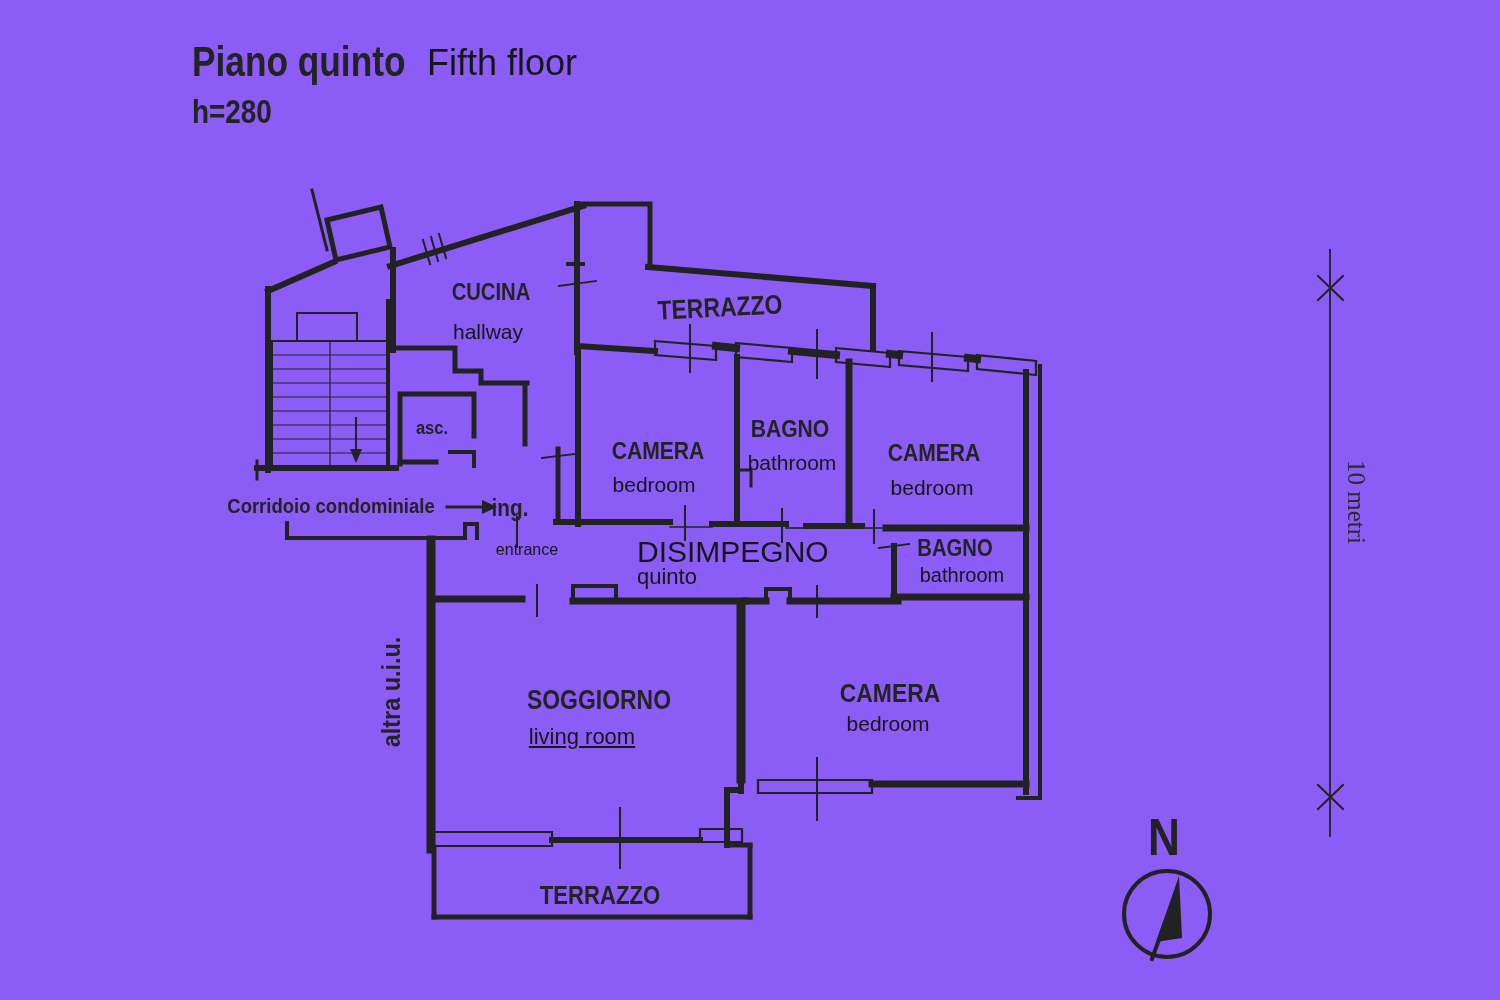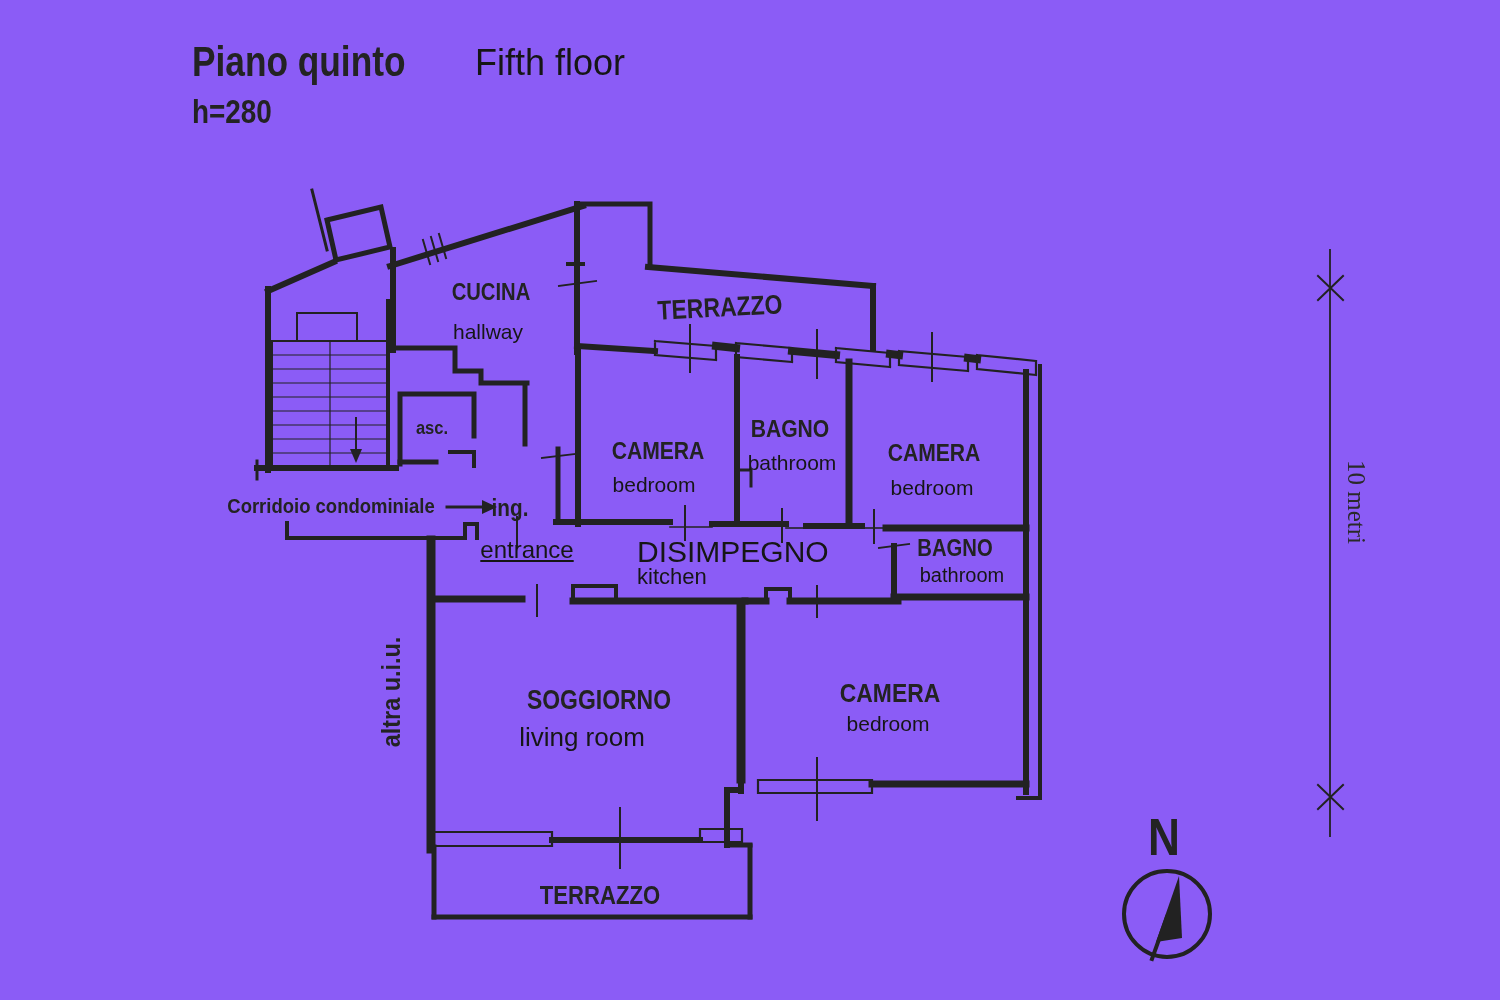--- a/index.html
+++ b/index.html
@@ -147,49 +147,49 @@
     </g>
 
     <g>
       <circle cx="1167" cy="914" r="43" stroke-width="4"></circle>
       <path d="M1152,959 L1167,917" stroke-width="4"></path>
       <polygon points="1179,876 1156,942 1182,938" fill="#222222" stroke="none"></polygon>
     </g>
   </svg>
 
   <div class="lbl scan" style="left:192px;top:40px;font-size:43px;transform:scaleX(.82);transform-origin:left top;">Piano quinto</div>
-  <div class="lbl clean" style="left:427px;top:45px;font-size:36px;margin-left:48px;">Fifth floor</div>
+  <div class="lbl clean" style="left:427px;top:45px;font-size:36px;">Fifth floor</div>
   <div class="lbl scan" style="left:192px;top:94px;font-size:34px;transform:scaleX(.82);transform-origin:left top;">h=280</div>
 
   <div class="lbl scan" style="left:491px;top:292px;font-size:23px;transform:translate(-50%,-50%) scaleX(.88);">CUCINA</div>
   <div class="lbl clean" style="left:488px;top:331px;font-size:21px;transform:translate(-50%,-50%);">hallway</div>
 
   <div class="lbl scan" style="left:720px;top:308px;font-size:27px;transform:translate(-50%,-50%) rotate(-3deg) scaleX(.85);">TERRAZZO</div>
 
   <div class="lbl scan" style="left:658px;top:451px;font-size:24px;transform:translate(-50%,-50%) scaleX(.88);">CAMERA</div>
   <div class="lbl clean" style="left:654px;top:484px;font-size:21px;transform:translate(-50%,-50%);">bedroom</div>
 
   <div class="lbl scan" style="left:790px;top:429px;font-size:24px;transform:translate(-50%,-50%) scaleX(.88);">BAGNO</div>
   <div class="lbl clean" style="left:792px;top:462px;font-size:21px;transform:translate(-50%,-50%);">bathroom</div>
 
   <div class="lbl scan" style="left:934px;top:453px;font-size:24px;transform:translate(-50%,-50%) scaleX(.88);">CAMERA</div>
   <div class="lbl clean" style="left:932px;top:487px;font-size:21px;transform:translate(-50%,-50%);">bedroom</div>
 
   <div class="lbl scan" style="left:331px;top:505px;font-size:21px;transform:translate(-50%,-50%) scaleX(.88);">Corridoio condominiale</div>
   <div class="lbl scan" style="left:510px;top:508px;font-size:23px;transform:translate(-50%,-50%) scaleX(.9);">ing.</div>
-  <div class="lbl clean" style="left:527px;top:550px;font-size:24px;transform:translate(-50%,-50%);text-decoration:underline;">entrance</div>
+  <div class="lbl clean" style="left:527px;top:550px;font-size:16px;transform:translate(-50%,-50%);">entrance</div>
 
   <div class="lbl clean" style="left:637px;top:552px;font-size:30px;transform:translate(0,-50%);">DISIMPEGNO</div>
-  <div class="lbl clean" style="left:637px;top:577px;font-size:22px;transform:translate(0,-50%);">kitchen</div>
+  <div class="lbl clean" style="left:637px;top:577px;font-size:22px;transform:translate(0,-50%);">quinto</div>
 
   <div class="lbl scan" style="left:955px;top:548px;font-size:23px;transform:translate(-50%,-50%) scaleX(.88);">BAGNO</div>
   <div class="lbl clean" style="left:962px;top:575px;font-size:20px;transform:translate(-50%,-50%);">bathroom</div>
 
   <div class="lbl scan" style="left:599px;top:700px;font-size:27px;transform:translate(-50%,-50%) scaleX(.85);">SOGGIORNO</div>
-  <div class="lbl clean" style="left:582px;top:737px;font-size:26px;transform:translate(-50%,-50%);">living room</div>
+  <div class="lbl clean" style="left:582px;top:737px;font-size:22px;transform:translate(-50%,-50%);text-decoration:underline;">living room</div>
 
   <div class="lbl scan" style="left:890px;top:693px;font-size:26px;transform:translate(-50%,-50%) scaleX(.88);">CAMERA</div>
   <div class="lbl clean" style="left:888px;top:723px;font-size:21px;transform:translate(-50%,-50%);">bedroom</div>
 
   <div class="lbl scan" style="left:600px;top:895px;font-size:26px;transform:translate(-50%,-50%) scaleX(.85);">TERRAZZO</div>
 
   <div class="lbl scan" style="left:432px;top:428px;font-size:18px;transform:translate(-50%,-50%) scaleX(.92);">asc.</div>
 
   <div class="lbl scan" style="left:391px;top:692px;font-size:26px;transform:translate(-50%,-50%) rotate(-90deg) scaleX(.9);">altra u.i.u.</div>
 

